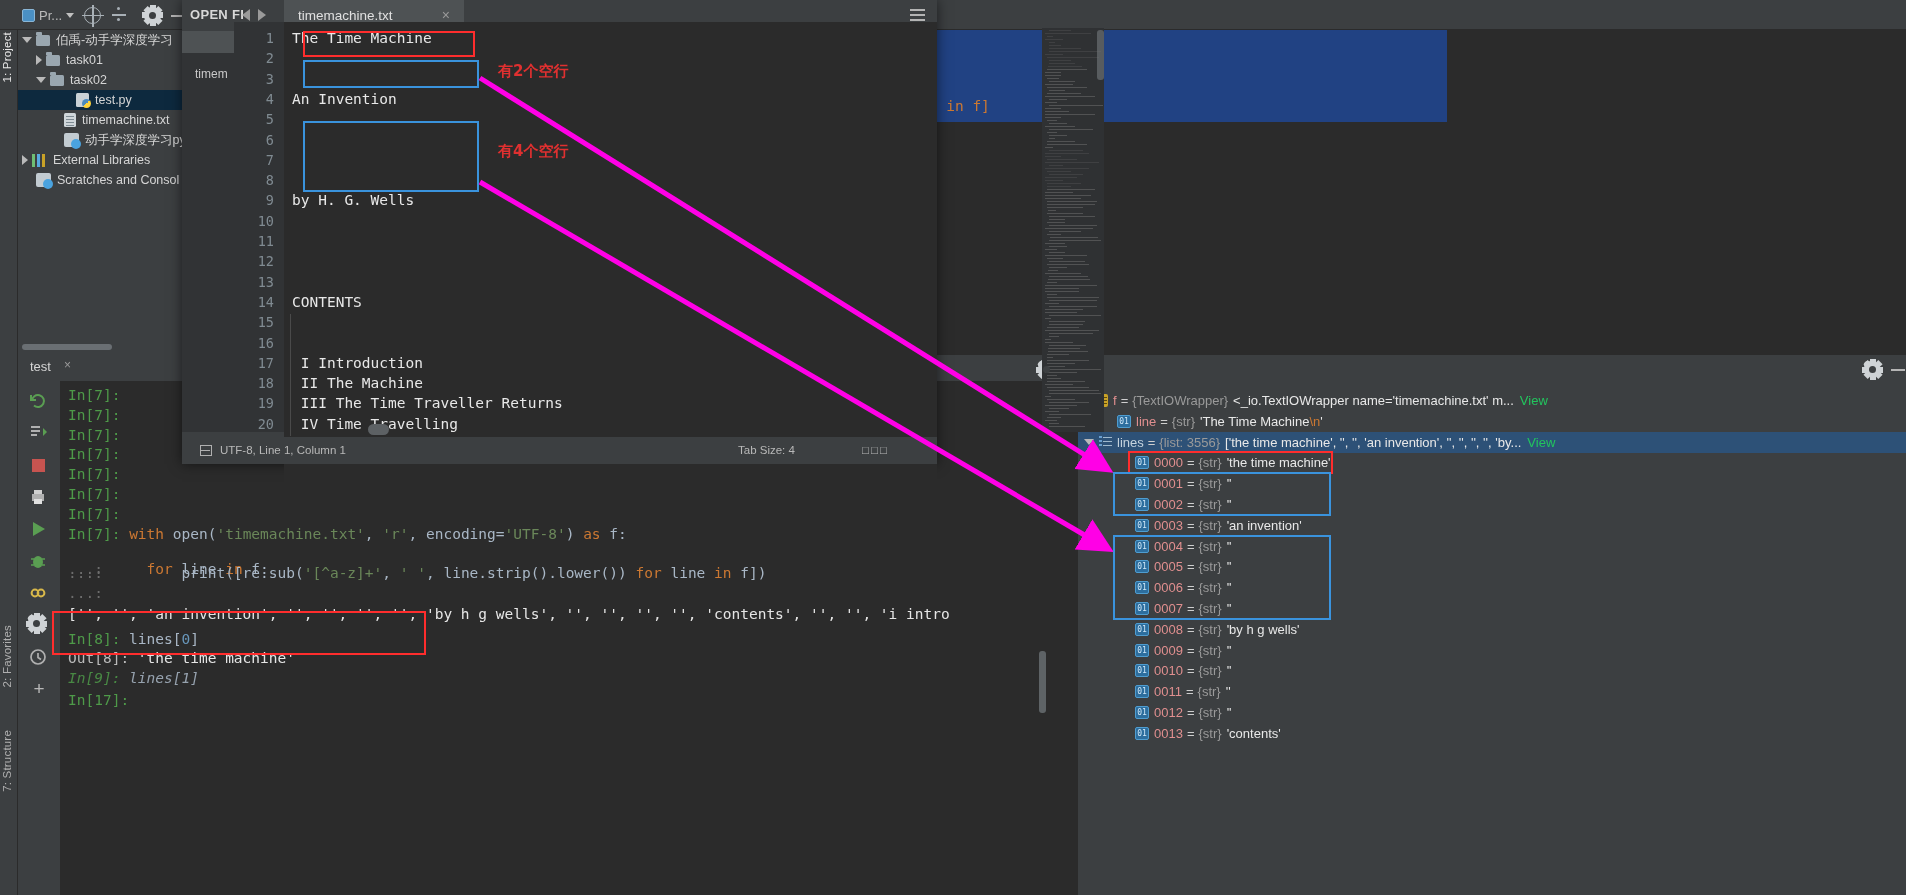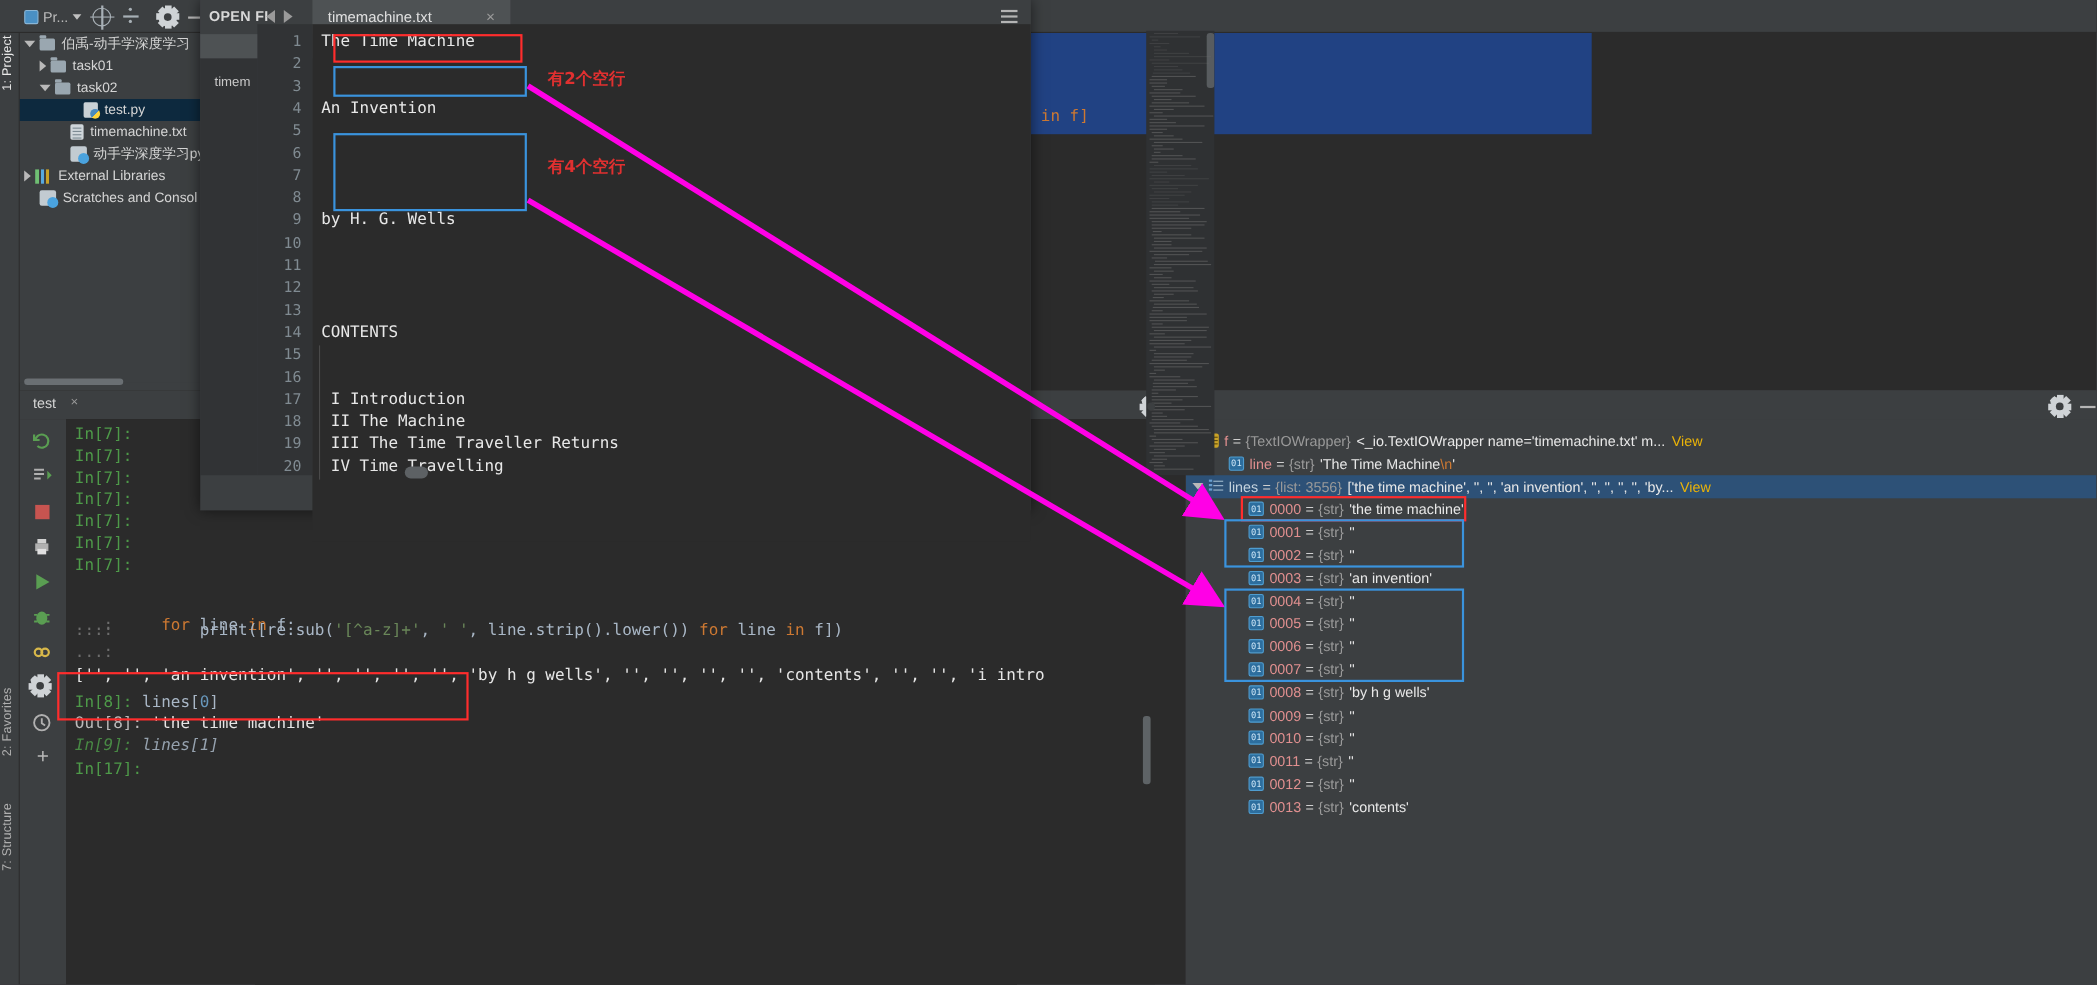--- a/index.html
+++ b/index.html
@@ -168,21 +168,21 @@
   .ic-list { width:13px;height:13px;flex:none;position:relative;}
   .ic-list:before{content:"";position:absolute;left:4px;top:1px;width:9px;height:1.6px;background:#9fb8cc;
      box-shadow:0 4px 0 #9fb8cc, 0 8px 0 #9fb8cc;}
   .ic-list:after{content:"";position:absolute;left:0;top:0;width:2.5px;height:2px;background:#6a9fd0;
      box-shadow:0 4px 0 #6a9fd0, 0 8px 0 #6a9fd0;}
   .vname { color:#e08f8f; margin-left:5px;}
   .vname.lite { color:#c5d3de;}
   .veq { color:#cfcfcf; margin:0 4px;}
   .vtype { color:#9a9a9a; }
   .vval { color:#e8e8e8; margin-left:5px;}
-  .vview { color:#eab308; margin-left:6px;text-align:right;}
+  .vview { color:#22c55e; margin-left:6px;text-align:right;}
   .esc { color:#cc7832; }
 
   
   .bg-editor { position:absolute; left:937px; top:0; width:969px; height:355px; background:#2b2b2b;}
   .bg-sel { position:absolute; left:0; top:26px; width:510px; height:96px; background:#214283;}
   .bg-code { position:absolute; left:920px; top:98px; color:#cc7832; font-size:14.5px; white-space:pre;
      font-family:"DejaVu Sans Mono","Liberation Mono",monospace;}
 
   
   .anno-box { position:absolute; border:2px solid #ff2d2d; }
@@ -349,20 +349,21 @@
     <div class="console-body">
 
       <div class="console-vscroll"></div>
     <div class="cline" style="top: 6px;"><span class="prompt-in">In[7]:</span><span class="pl"> </span></div>
         <div class="cline" style="top: 25.8px;"><span class="prompt-in">In[7]:</span><span class="pl"> </span></div>
         <div class="cline" style="top: 45.6px;"><span class="prompt-in">In[7]:</span><span class="pl"> </span></div>
         <div class="cline" style="top: 65.4px;"><span class="prompt-in">In[7]:</span><span class="pl"> </span></div>
         <div class="cline" style="top: 85.2px;"><span class="prompt-in">In[7]:</span><span class="pl"> </span></div>
         <div class="cline" style="top: 105px;"><span class="prompt-in">In[7]:</span><span class="pl"> </span></div>
         <div class="cline" style="top: 124.8px;"><span class="prompt-in">In[7]:</span><span class="pl"> </span></div>
+        <div class="cline" style="top: 144.6px;"><span class="prompt-in">In[7]:</span><span class="pl"> <span class="kw">with</span> open(<span class="str">'timemachine.txt'</span>, <span class="str">'r'</span>, encoding=<span class="str">'UTF-8'</span>) <span class="kw">as</span> f:</span></div>
         <div class="cline" style="top: 164.4px; margin-top: 16px;"><span class="prompt-dots">...:</span><span class="pl">     <span class="kw">for</span> line <span class="kw">in</span> f:</span></div>
         <div class="cline" style="top: 184.2px;"><span class="prompt-dots">...:</span><span class="pl">         print([re.sub(<span class="str">'[^a-z]+'</span>, <span class="str">' '</span>, line.strip().lower()) <span class="kw">for</span> line <span class="kw">in</span> f])</span></div>
         <div class="cline" style="top: 204px;"><span class="prompt-dots">...:</span><span class="pl"> </span></div>
         <div class="cline" style="top: 224.8px;"><span class="out-txt">['', '', 'an invention', '', '', '', '', 'by h g wells', '', '', '', '', 'contents', '', '', 'i intro</span></div>
         <div class="cline" style="top: 249.6px;"><span class="prompt-in">In[8]:</span><span class="pl"> lines[<span class="num">0</span>]</span></div>
         <div class="cline" style="top: 269.4px;"><span class="prompt-out">Out[8]:</span><span class="out-txt"> 'the time machine'</span></div>
         <div class="cline" style="top: 289.2px; font-style: italic;"><span class="prompt-in" style="opacity:.85">In[9]:</span><span class="pl" style="opacity:.85"> lines[1]</span></div>
         <div class="cline" style="top: 311px;"><span class="prompt-in">In[17]:</span></div>
       </div>
   </div>
@@ -719,20 +720,26 @@
         <div class="mm-line" style="top: 380px; left: 7px; width: 20px; opacity: 0.55;"></div>
         <div class="mm-line" style="top: 383px; left: 3px; width: 14px; opacity: 0.55;"></div>
         <div class="mm-line" style="top: 386px; left: 7px; width: 42px; opacity: 0.55;"></div>
         <div class="mm-line" style="top: 389px; left: 5px; width: 14px; opacity: 0.55;"></div>
         <div class="mm-line" style="top: 392px; left: 3px; width: 12px; opacity: 0.55;"></div>
         <div class="mm-line" style="top: 395px; left: 7px; width: 10px; opacity: 0.55;"></div>
         <div class="mm-line" style="top: 398px; left: 7px; width: 36px; opacity: 0.55;"></div>
       </div>
     <div class="drag-pill"></div>
 
+    <div class="ed-statusbar">
+      <span class="sb-icon"></span>
+      <span class="sb-txt" style="left:38px;">UTF-8, Line 1, Column 1</span>
+      <span class="sb-txt" style="left:556px;">Tab Size: 4</span>
+      <span class="sb-txt" style="left:680px;letter-spacing:2px;">□□□</span>
+    </div>
   </div>
 
   <div class="anno-box" style="left:303px;top:31px;width:172px;height:26px;"></div>
   <div class="anno-box-blue" style="left:303px;top:60px;width:176px;height:28px;"></div>
   <div class="anno-box-blue" style="left:303px;top:121px;width:176px;height:71px;"></div>
   <span class="anno-text" style="left:498px;top:62px;">有2个空行</span>
   <span class="anno-text" style="left:498px;top:142px;">有4个空行</span>
 
   <div class="anno-box" style="left:52px;top:611px;width:374px;height:44px;"></div>
 

